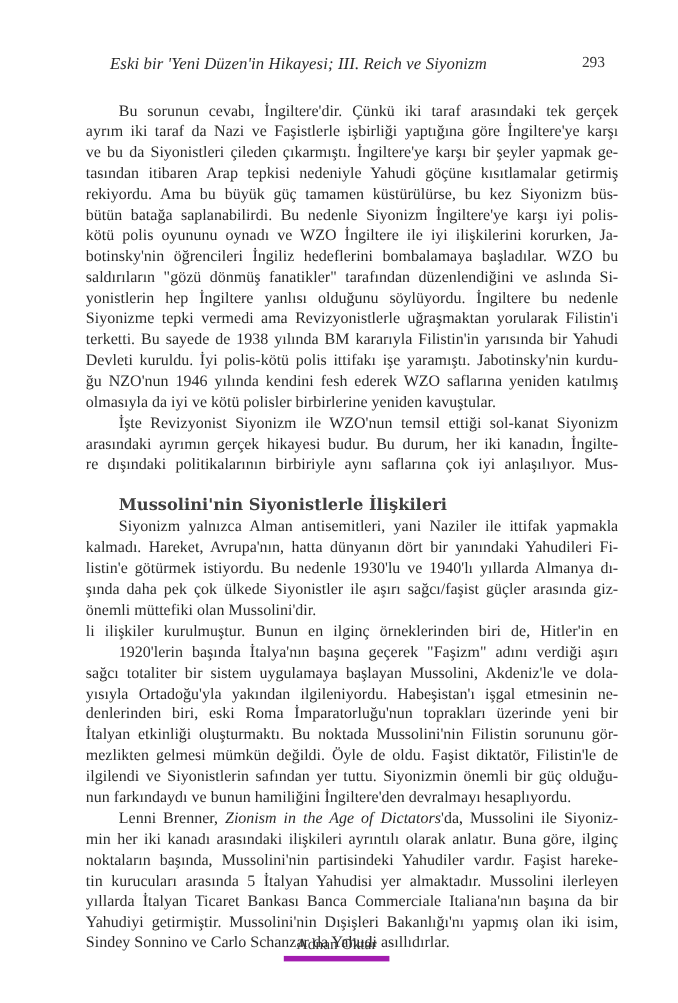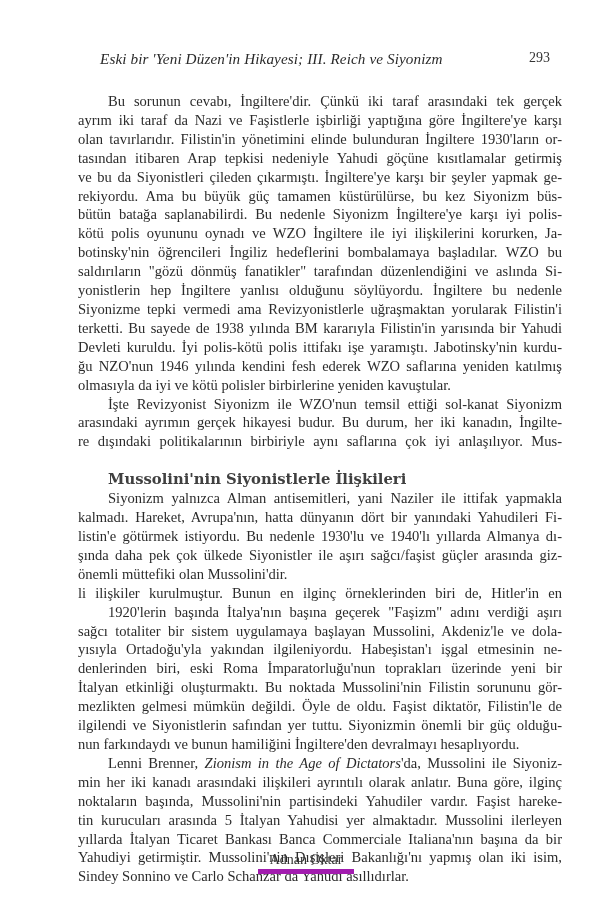--- a/index.html
+++ b/index.html
@@ -45,23 +45,22 @@
 
 <div class="running-head">
   <span>Eski bir 'Yeni Düzen'in Hikayesi; III. Reich ve Siyonizm</span>
 </div>
 <div class="page-num">293</div>
 
 <div class="body-text">
   <div id="p1">
       <span class="line indent">Bu sorunun cevabı, İngiltere'dir. Çünkü iki taraf arasındaki tek gerçek</span>
       <span class="line">ayrım iki taraf da Nazi ve Faşistlerle işbirliği yaptığına göre İngiltere'ye karşı</span>
-      <span class="line">olan tavırlarıdır. Filistin'in yönetimini elinde bulunduran İngiltere 1930'ların or-</span>
+      <span class="line">ve bu da Siyonistleri çileden çıkarmıştı. İngiltere'ye karşı bir şeyler yapmak ge-</span>
       <span class="line">tasından itibaren Arap tepkisi nedeniyle Yahudi göçüne kısıtlamalar getirmiş</span>
-      <span class="line">ve bu da Siyonistleri çileden çıkarmıştı. İngiltere'ye karşı bir şeyler yapmak ge-</span>
       <span class="line">rekiyordu. Ama bu büyük güç tamamen küstürülürse, bu kez Siyonizm büs-</span>
       <span class="line">bütün batağa saplanabilirdi. Bu nedenle Siyonizm İngiltere'ye karşı iyi polis-</span>
       <span class="line">kötü polis oyununu oynadı ve WZO İngiltere ile iyi ilişkilerini korurken, Ja-</span>
       <span class="line">botinsky'nin öğrencileri İngiliz hedeflerini bombalamaya başladılar. WZO bu</span>
       <span class="line">saldırıların "gözü dönmüş fanatikler" tarafından düzenlendiğini ve aslında Si-</span>
       <span class="line">yonistlerin hep İngiltere yanlısı olduğunu söylüyordu. İngiltere bu nedenle</span>
       <span class="line">Siyonizme tepki vermedi ama Revizyonistlerle uğraşmaktan yorularak Filistin'i</span>
       <span class="line">terketti. Bu sayede de 1938 yılında BM kararıyla Filistin'in yarısında bir Yahudi</span>
       <span class="line">Devleti kuruldu. İyi polis-kötü polis ittifakı işe yaramıştı. Jabotinsky'nin kurdu-</span>
       <span class="line">ğu NZO'nun 1946 yılında kendini fesh ederek WZO saflarına yeniden katılmış</span>

